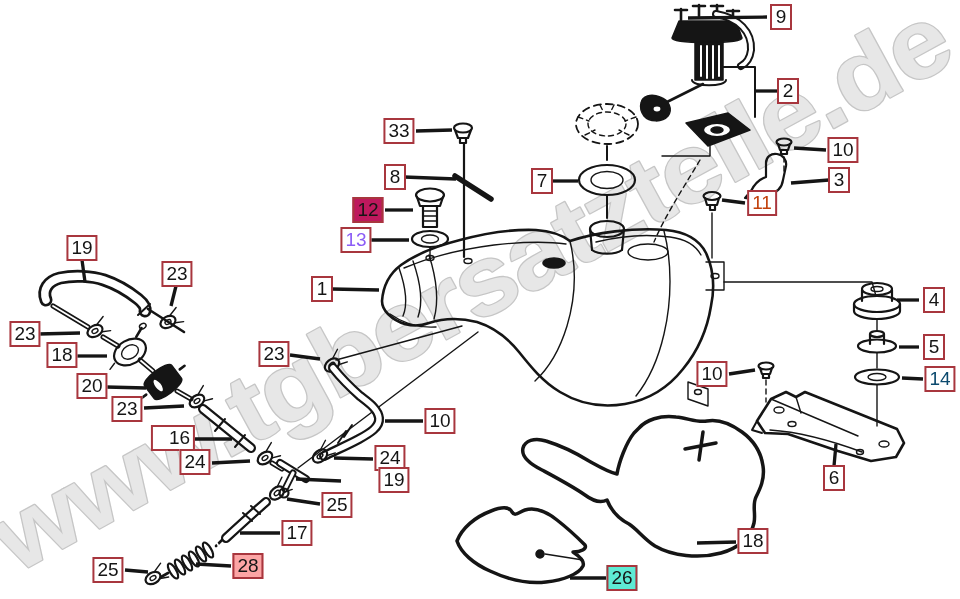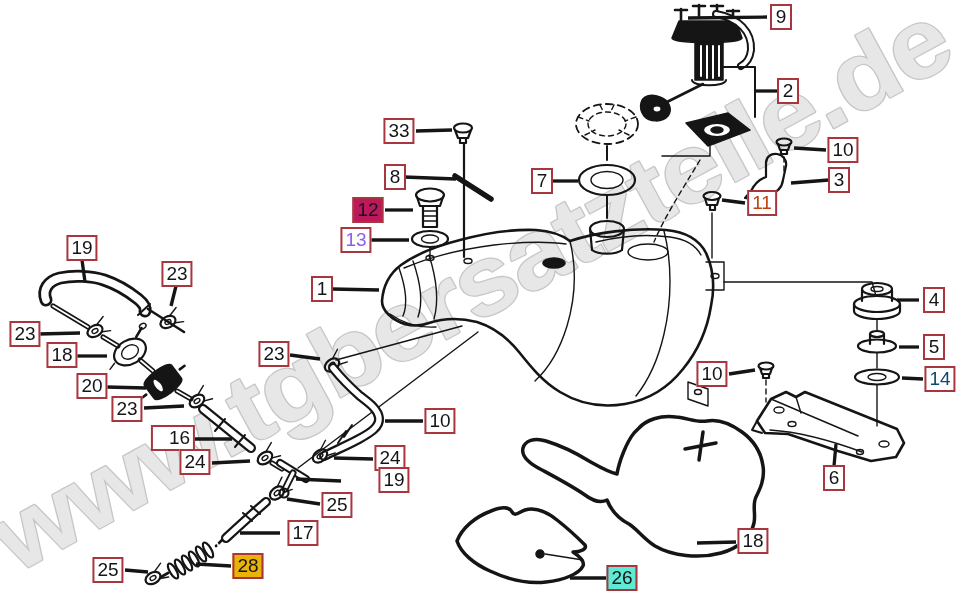--- a/index.html
+++ b/index.html
@@ -379,22 +379,22 @@
       <div class="part-label" style="left: 62px; top: 355px; border-color: rgb(168, 54, 62); color: rgb(21, 21, 21); background: rgb(255, 255, 255);">18</div>
       <div class="part-label" style="left: 92px; top: 386px; border-color: rgb(168, 54, 62); color: rgb(21, 21, 21); background: rgb(255, 255, 255); text-align: right;">20</div>
       <div class="part-label" style="left: 127px; top: 409px; border-color: rgb(168, 54, 62); color: rgb(21, 21, 21); background: rgb(255, 255, 255);">23</div>
       <div class="part-label" style="left: 173px; top: 438px; border-color: rgb(168, 54, 62); color: rgb(21, 21, 21); background: rgb(255, 255, 255); padding-left: 16px;">16</div>
       <div class="part-label" style="left: 195px; top: 462px; border-color: rgb(168, 54, 62); color: rgb(21, 21, 21); background: rgb(255, 255, 255);">24</div>
       <div class="part-label" style="left: 274px; top: 354px; border-color: rgb(168, 54, 62); color: rgb(21, 21, 21); background: rgb(255, 255, 255);">23</div>
       <div class="part-label" style="left: 440px; top: 421px; border-color: rgb(168, 54, 62); color: rgb(21, 21, 21); background: rgb(255, 255, 255);">10</div>
       <div class="part-label" style="left: 390px; top: 458px; border-color: rgb(168, 54, 62); color: rgb(21, 21, 21); background: rgb(255, 255, 255);">24</div>
       <div class="part-label" style="left: 366px; top: 480px; border-color: rgb(168, 54, 62); color: rgb(21, 21, 21); background: rgb(255, 255, 255); margin-left: 28px;">19</div>
       <div class="part-label" style="left: 337px; top: 505px; border-color: rgb(168, 54, 62); color: rgb(21, 21, 21); background: rgb(255, 255, 255);">25</div>
-      <div class="part-label" style="left: 297px; top: 533px; border-color: rgb(168, 54, 62); color: rgb(21, 21, 21); background: rgb(255, 255, 255); margin-left: 6px;">17</div>
-      <div class="part-label" style="left: 248px; top: 566px; border-color: rgb(168, 54, 62); color: rgb(21, 21, 21); background: #eab308;">28</div>
+      <div class="part-label" style="left: 297px; top: 533px; border-color: rgb(168, 54, 62); color: rgb(21, 21, 21); background: rgb(255, 255, 255);">17</div>
+      <div class="part-label" style="left: 248px; top: 566px; border-color: rgb(168, 54, 62); color: rgb(21, 21, 21); background: #fca5a5;">28</div>
       <div class="part-label" style="left: 108px; top: 570px; border-color: rgb(168, 54, 62); color: rgb(21, 21, 21); background: rgb(255, 255, 255);">25</div>
       <div class="part-label" style="left: 934px; top: 300px; border-color: rgb(168, 54, 62); color: rgb(21, 21, 21); background: rgb(255, 255, 255);">4</div>
       <div class="part-label" style="left: 934px; top: 347px; border-color: rgb(168, 54, 62); color: rgb(21, 21, 21); background: rgb(255, 255, 255);">5</div>
       <div class="part-label" style="left: 940px; top: 379px; border-color: rgb(168, 54, 62); color: #0c4a6e; background: rgb(255, 255, 255);">14</div>
       <div class="part-label" style="left: 712px; top: 374px; border-color: rgb(168, 54, 62); color: rgb(21, 21, 21); background: rgb(255, 255, 255);">10</div>
       <div class="part-label" style="left: 834px; top: 478px; border-color: rgb(168, 54, 62); color: rgb(21, 21, 21); background: rgb(255, 255, 255);">6</div>
       <div class="part-label" style="left: 622px; top: 578px; border-color: rgb(168, 54, 62); color: rgb(21, 21, 21); background: #5eead4;">26</div>
       <div class="part-label" style="left: 753px; top: 541px; border-color: rgb(168, 54, 62); color: rgb(21, 21, 21); background: rgb(255, 255, 255);">18</div>
     </div>
 

